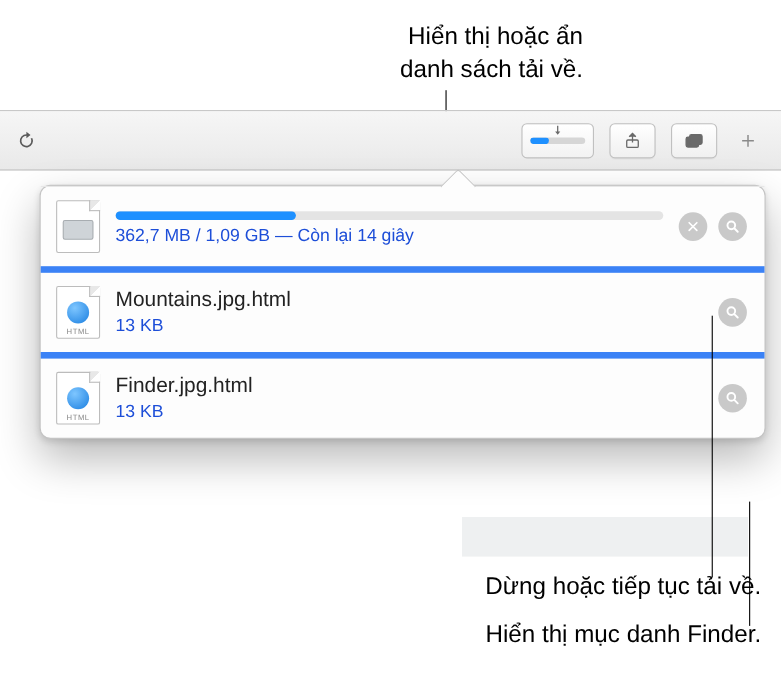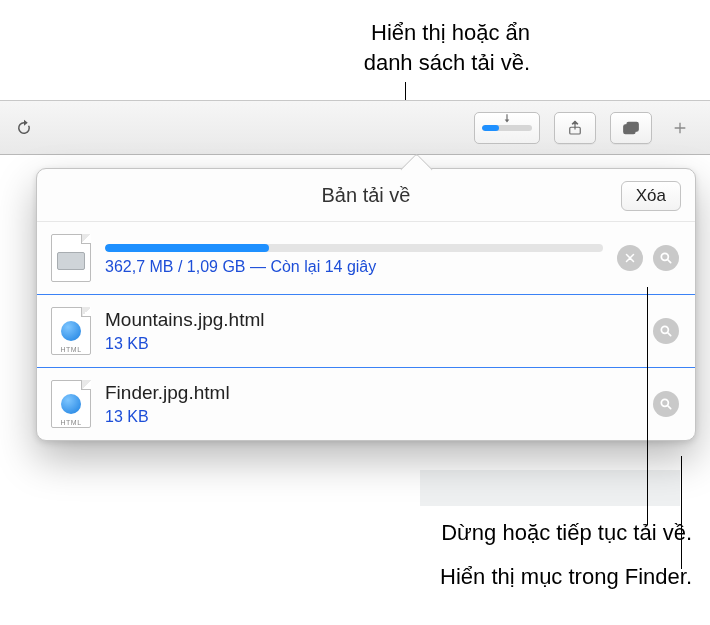--- a/index.html
+++ b/index.html
@@ -159,21 +159,21 @@
     background: linear-gradient(#ffffff,#f3f3f3);
     cursor: pointer;
     color: #222;
   }
 
   .dl-list { }
   .dl-item {
     display: flex;
     align-items: center;
     padding: 12px 16px 12px 14px;
-    border-top: 1px solid #3b82f6;
+    border-top: 6px solid #3b82f6;
     gap: 14px;
   }
   .dl-item:first-child { border-top: 1px solid #e7e7e7; }
   .file-icon {
     width: 40px; height: 48px;
     flex-shrink: 0;
     position: relative;
   }
   .file-icon .page {
     position:absolute; inset:0;
@@ -303,24 +303,20 @@
       <svg width="16" height="16" viewBox="0 0 24 24">
           <path fill="#8a8a8a" d="M11 4h2v7h7v2h-7v7h-2v-7H4v-2h7z"></path>
         </svg>
     </button>
   </div>
 </div>
 
 <div class="bg-block"></div>
 
 <div class="popover">
-  <div class="popover-header">
-    <div class="popover-title">Bản tải về</div>
-    <button class="clear-btn">Xóa</button>
-  </div>
   <div class="dl-list">
 
     <div class="dl-item">
       <div class="file-icon dmg">
         <div class="page"></div>
           <div class="fold"></div>
           <div class="inner"></div>
       </div>
       <div class="dl-body">
         <div class="progress-track">
@@ -384,13 +380,13 @@
         </button>
       </div>
     </div>
 
   </div>
 </div>
 
 <div class="callout-stop-line"></div>
 <div class="callout-finder-line"></div>
 <div class="callout-stop">Dừng hoặc tiếp tục tải về.</div>
-<div class="callout-finder">Hiển thị mục trong Finder.</div>
+<div class="callout-finder">Hiển thị mục danh Finder.</div>
 
 </body></html>

